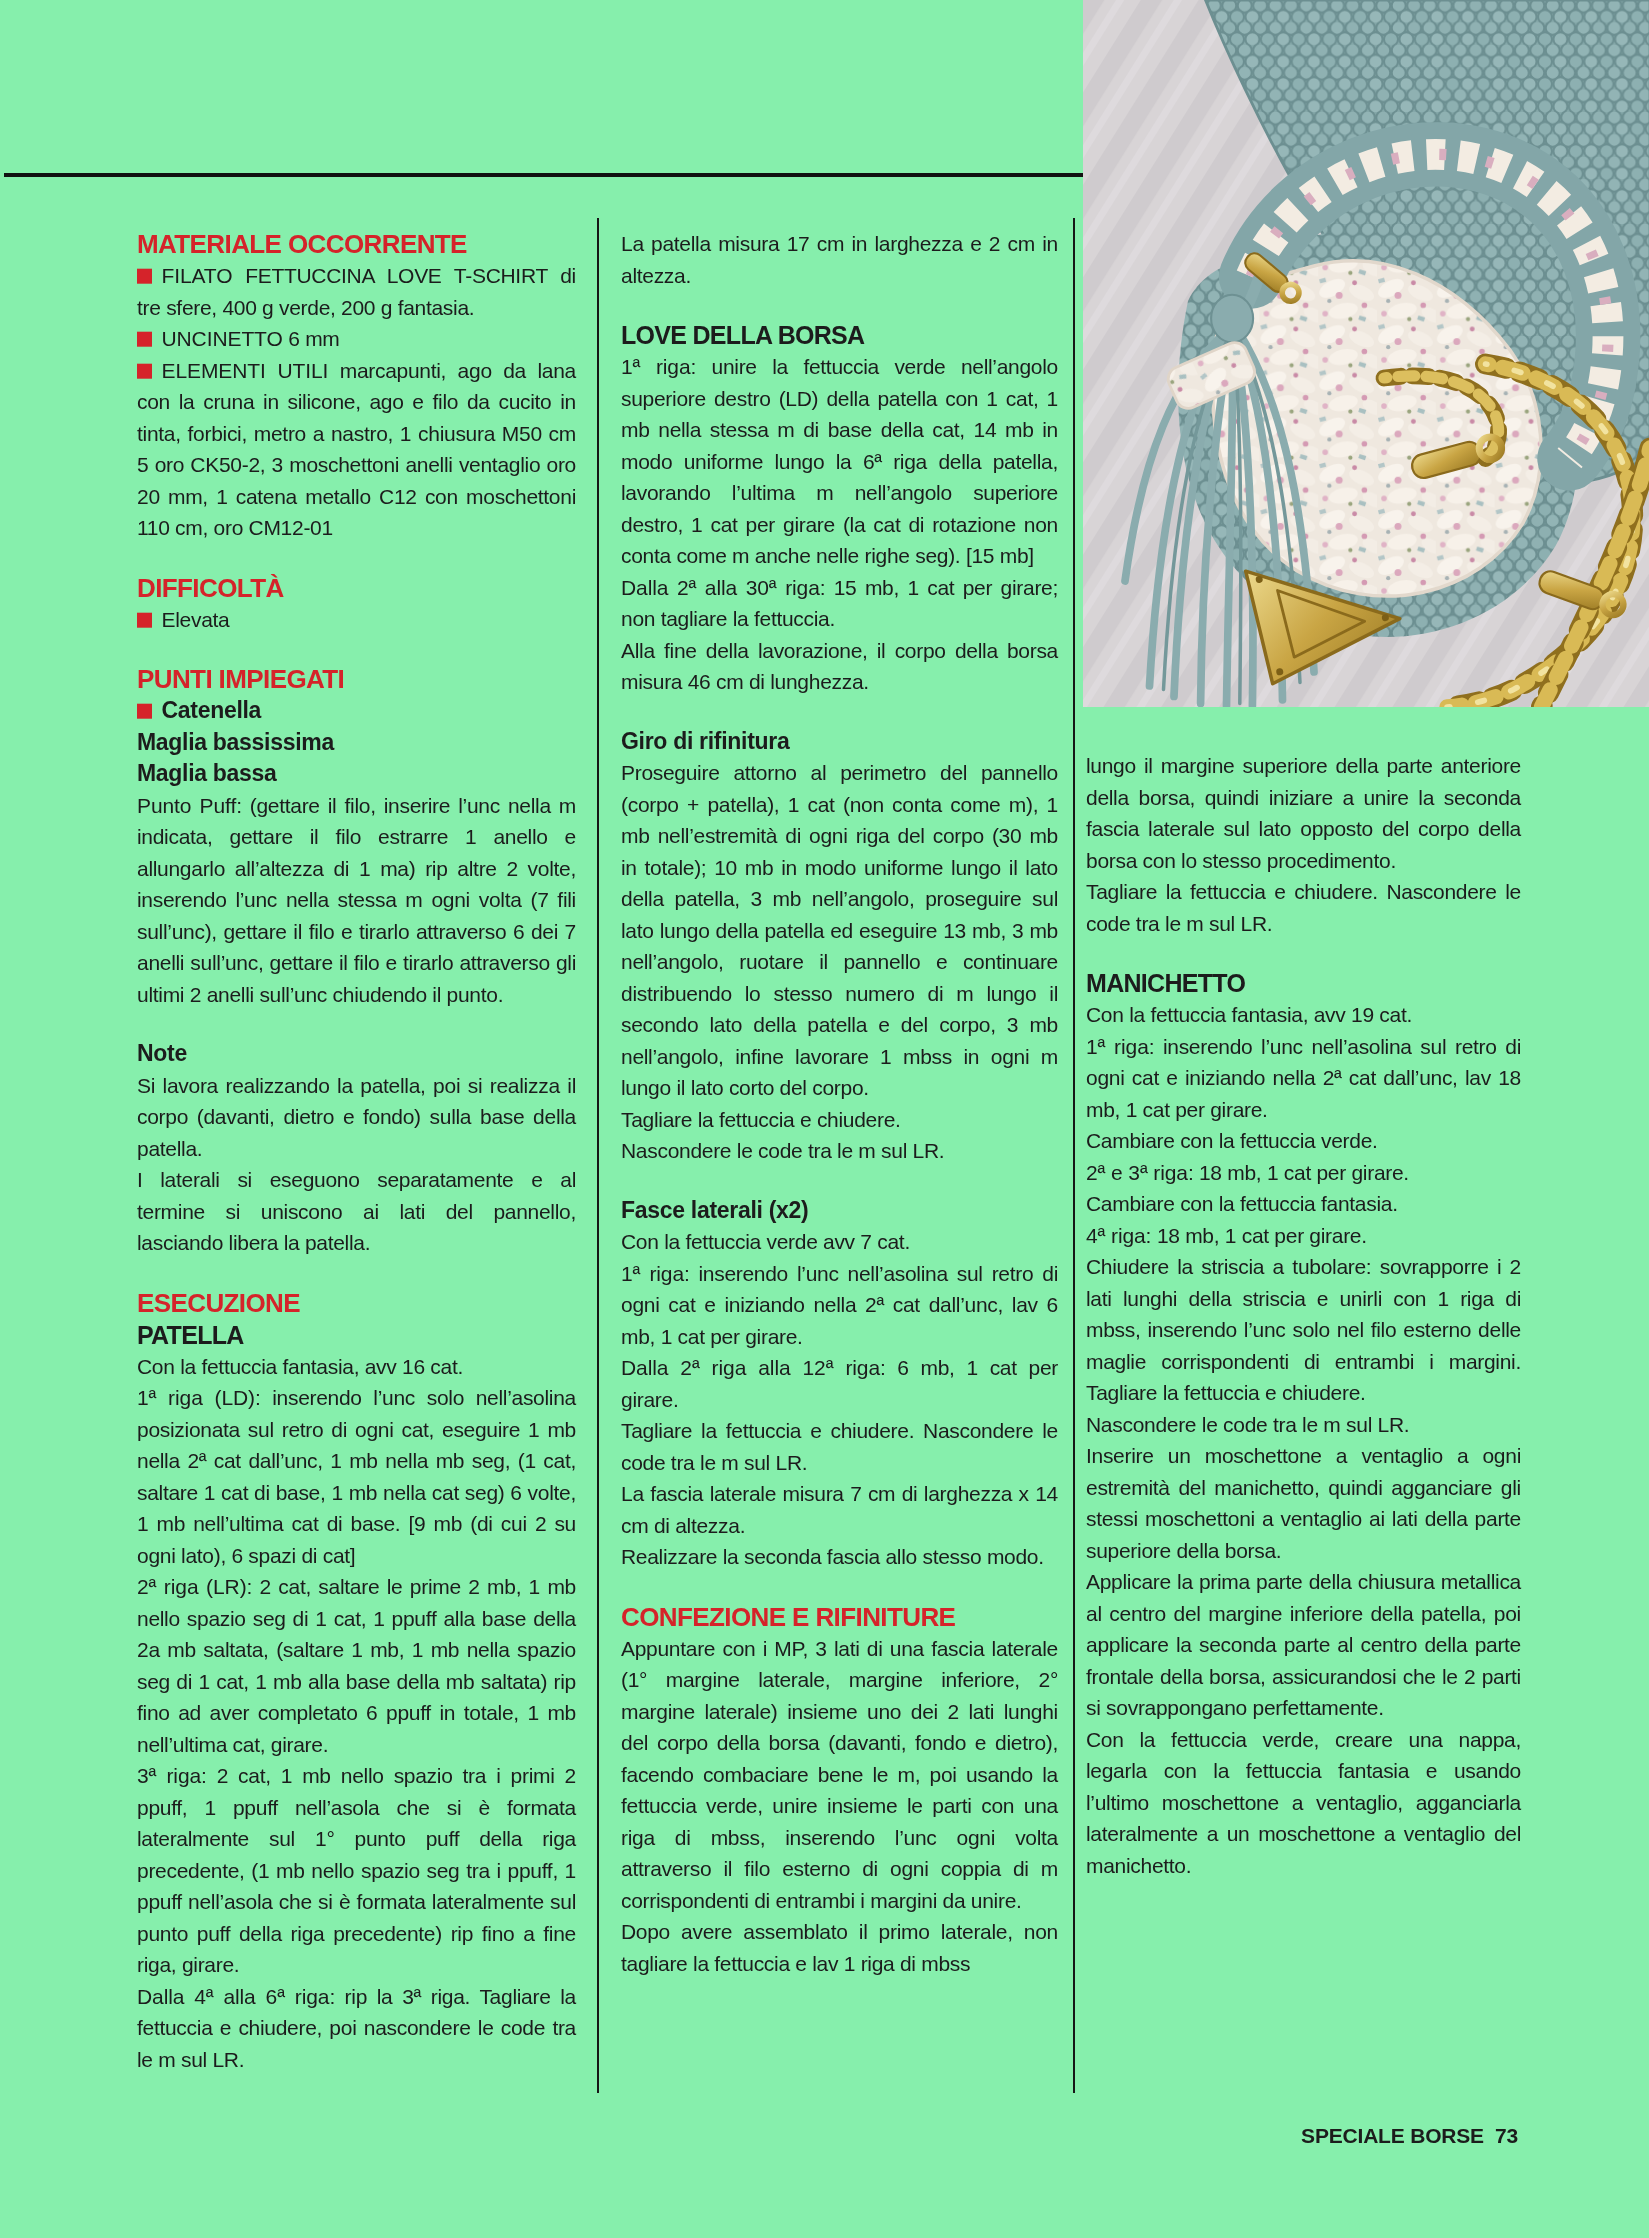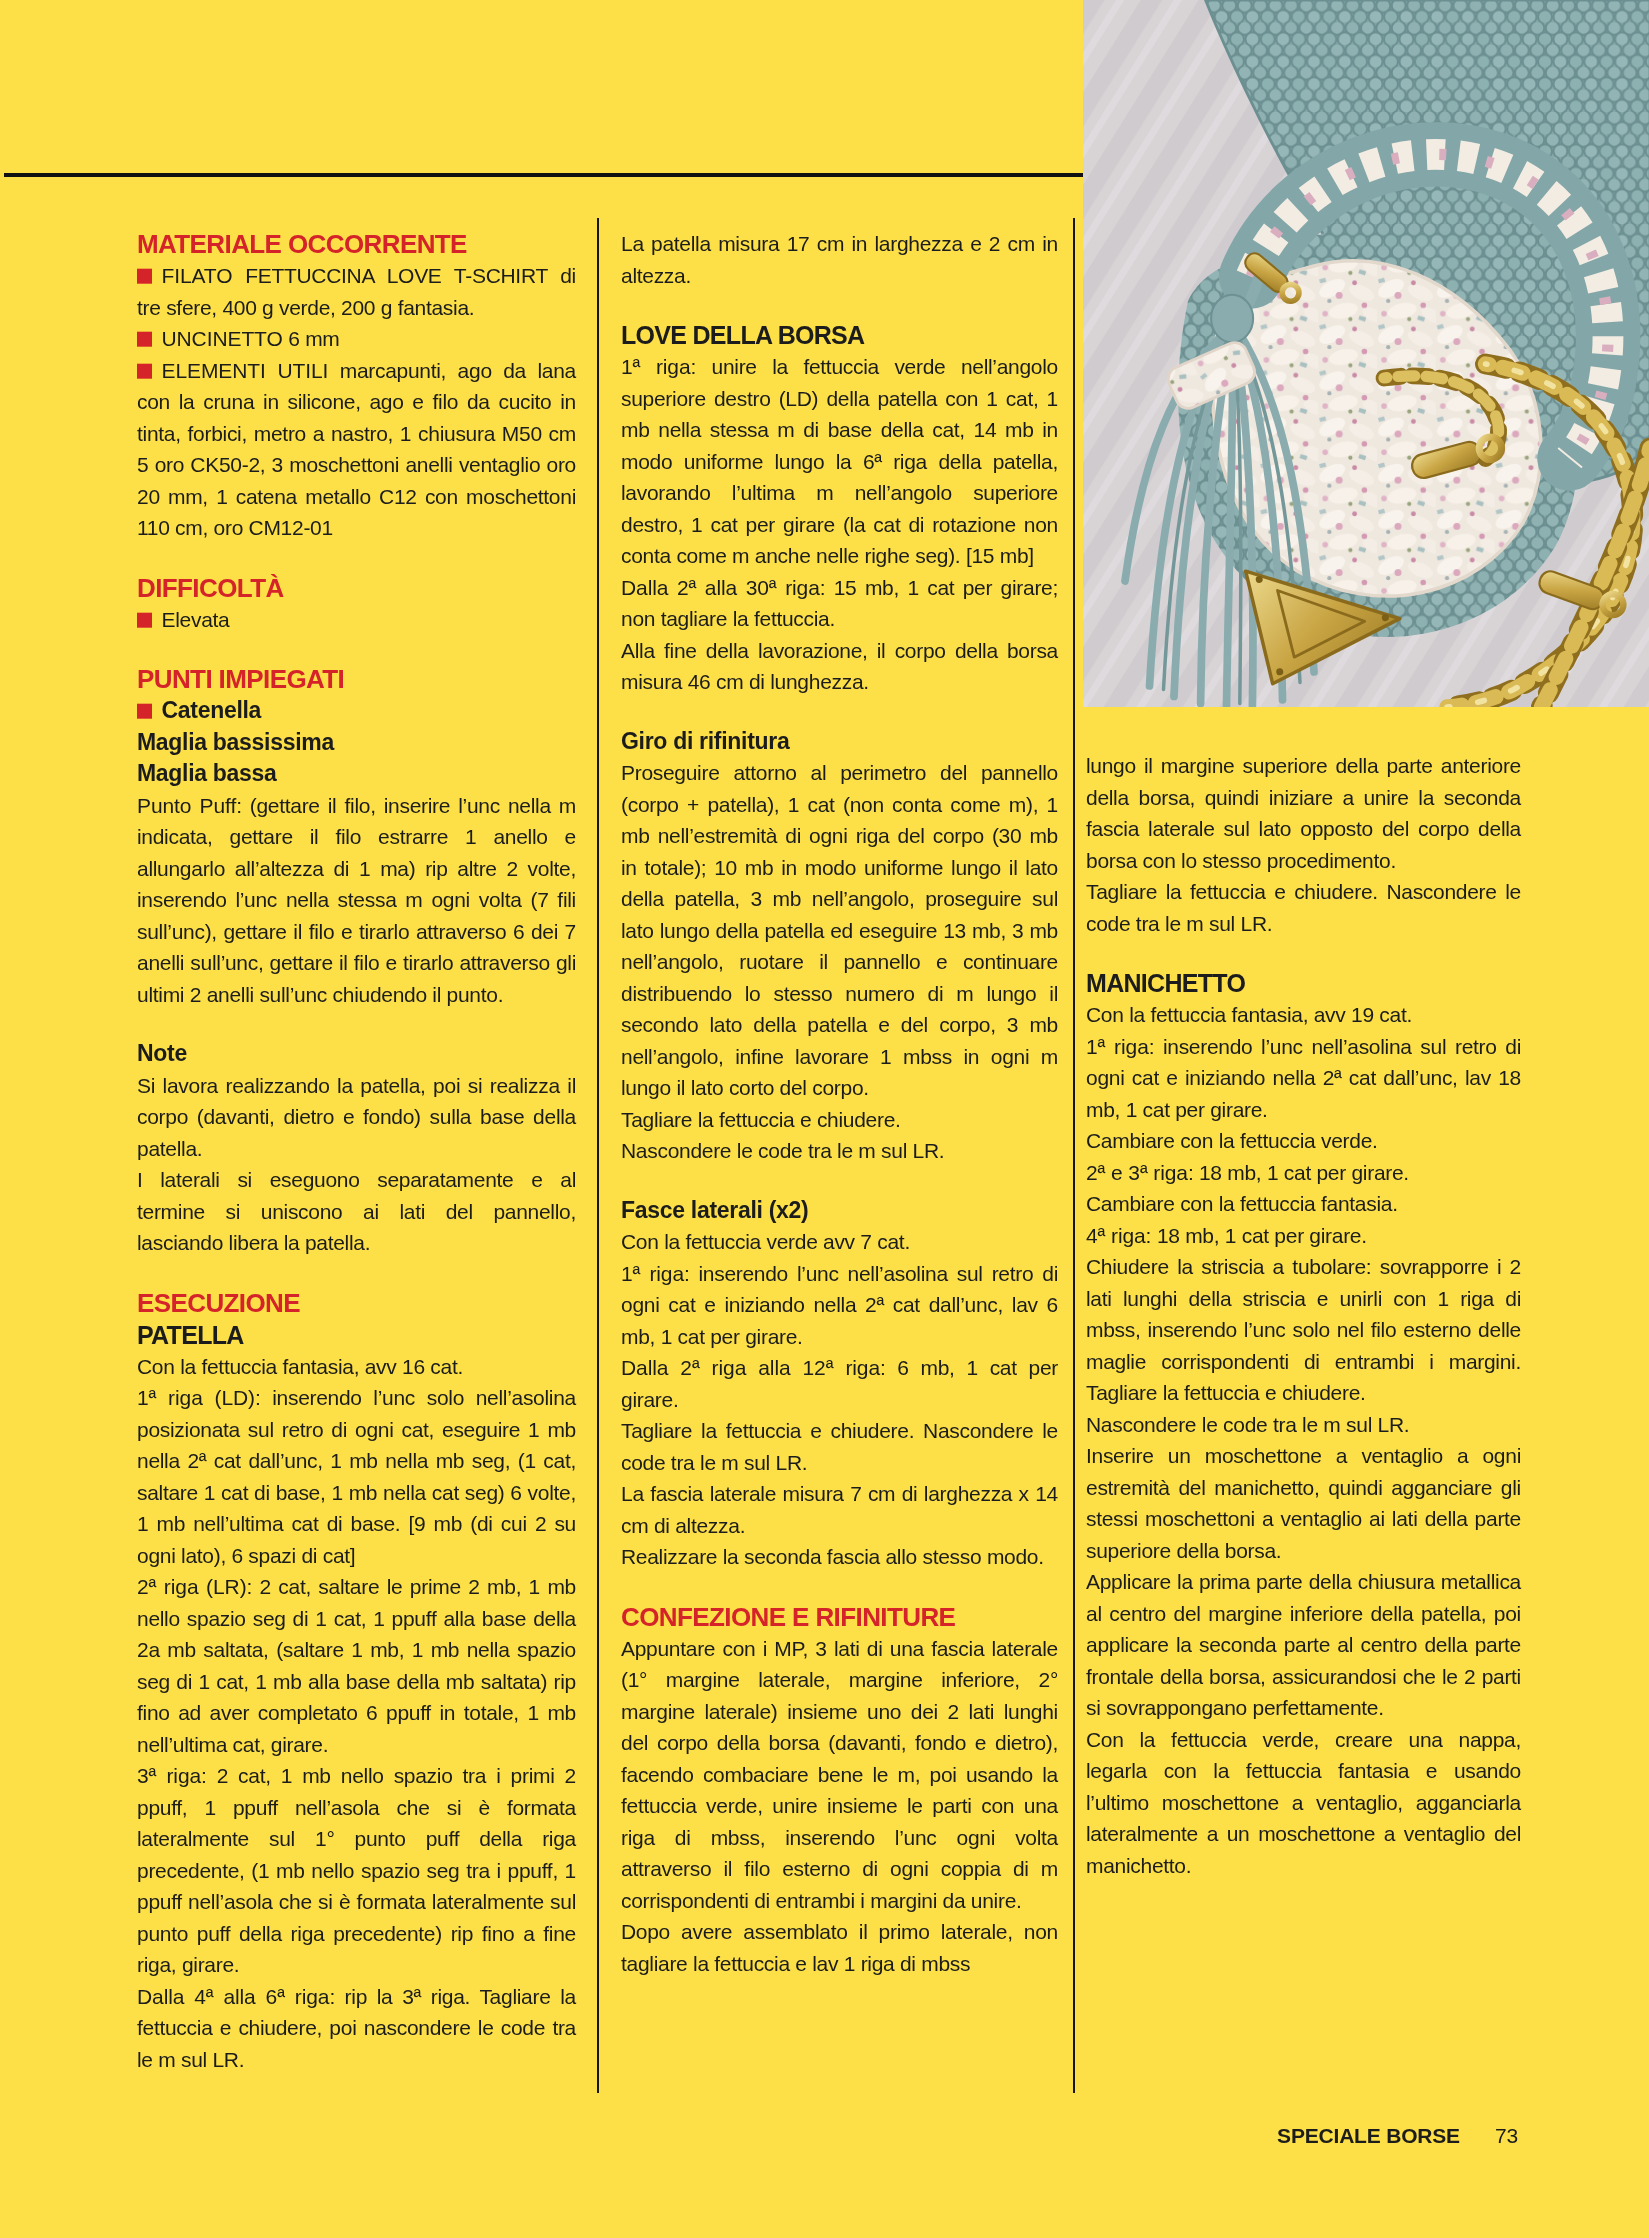--- a/index.html
+++ b/index.html
@@ -9,21 +9,21 @@
     height: 2239px;
     background: #ffffff;
     font-family: "Liberation Sans", sans-serif;
     color: #1c1c1c;
   }
   .page {
     position: absolute;
     left: 0; top: 0;
     width: 1650px;
     height: 2239px;
-    background: #fde047;
+    background: #86efac;
     overflow: hidden;
   }
   .top-rule {
     position: absolute;
     left: 4.2px;
     top: 173px;
     width: 1084px;
     height: 4.2px;
     background: #111111;
   }
@@ -96,21 +96,21 @@
   .footer {
     position: absolute;
     top: 2123px;
     right: 132px;
     font-size: 21px;
     line-height: 25px;
     letter-spacing: -0.2px;
     white-space: nowrap;
   }
   .footer .brand { font-weight: bold; margin-right: 11.2px; }
-  .footer .pnum { font-weight: normal; margin-left: 24px; }
+  .footer .pnum { font-weight: bold; }
 </style>
 </head>
 <body>
 
 <div class="page">
 
   <div class="top-rule"></div>
   <div class="col-rule r1"></div>
   <div class="col-rule r2"></div>
 

